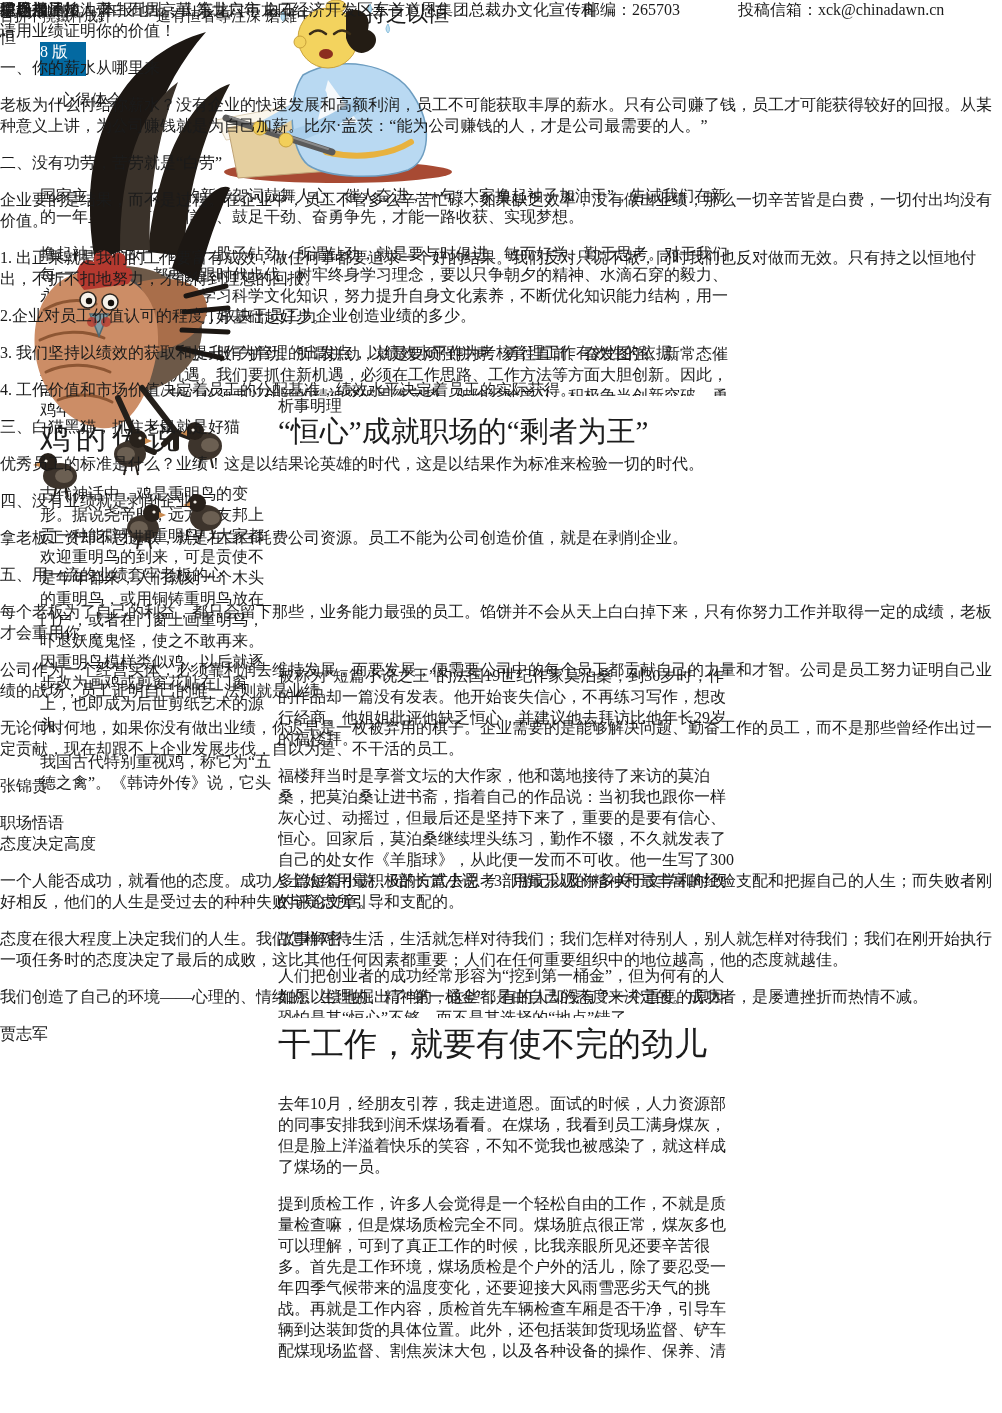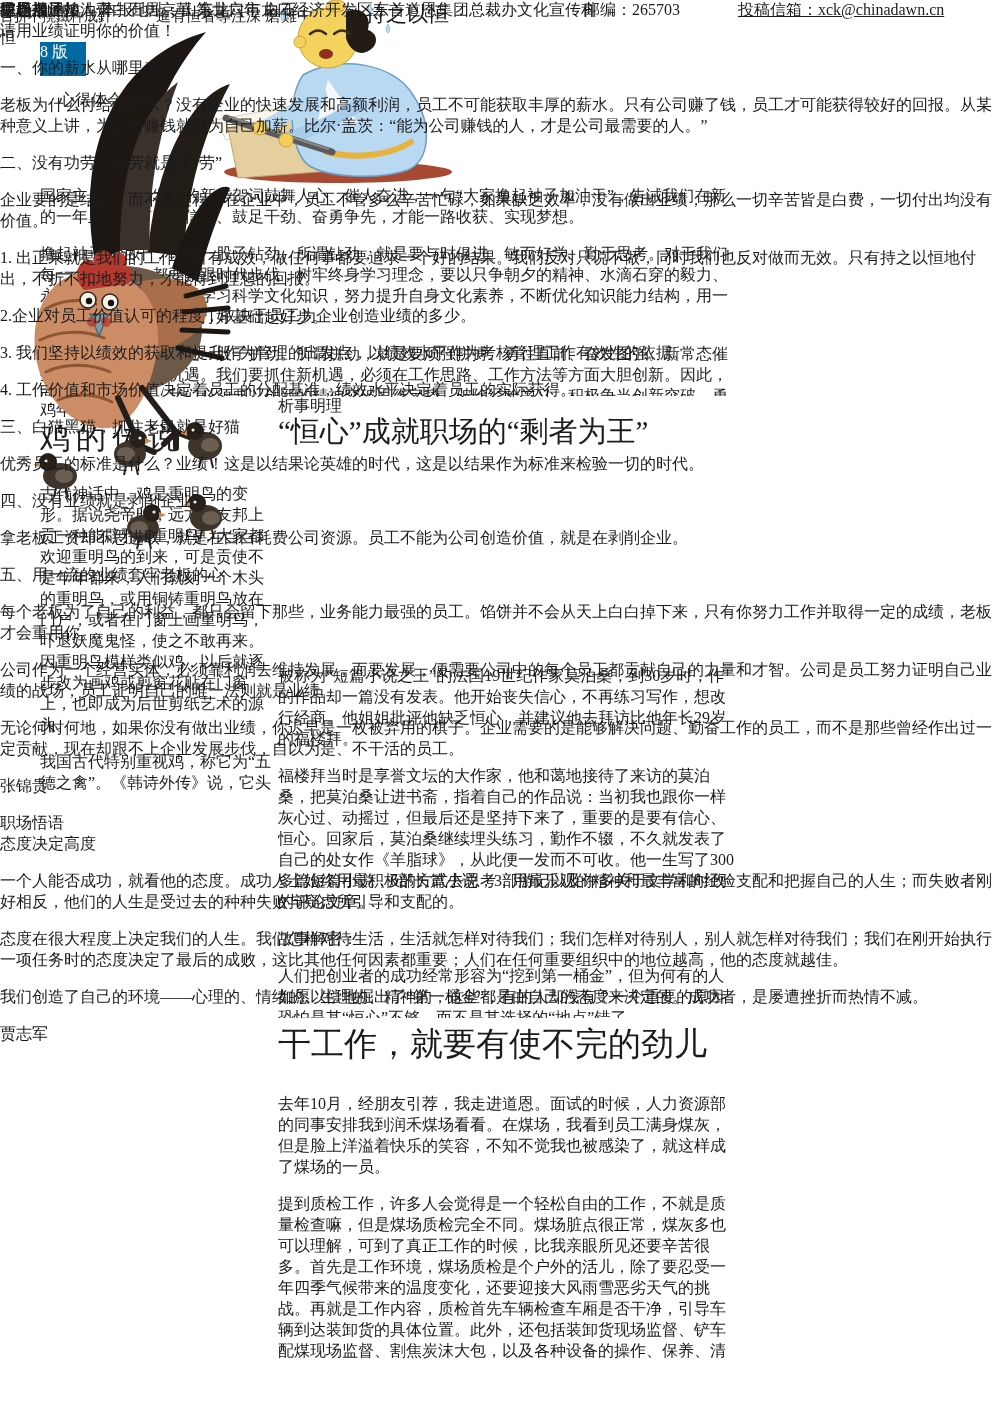--- a/index.html
+++ b/index.html
@@ -271,15 +271,15 @@
       <p>一个人能否成功，就看他的态度。成功人士始终用最积极的方式去思考，用最乐观的精神和最丰富的经验支配和把握自己的人生；而失败者刚好相反，他们的人生是受过去的种种失败与疑虑所引导和支配的。</p>
       <p>态度在很大程度上决定我们的人生。我们怎样对待生活，生活就怎样对待我们；我们怎样对待别人，别人就怎样对待我们；我们在刚开始执行一项任务时的态度决定了最后的成败，这比其他任何因素都重要；人们在任何重要组织中的地位越高，他的态度就越佳。</p>
       <p>我们创造了自己的环境——心理的、情绪的、生理的、精神的，这些都是由自己的态度来决定的。成功者，是屡遭挫折而热情不减。</p>
       <p class="byline">贾志军</p>
     </div>
   </div>
 
   <div class="abs foot-rule"></div>
   <div class="abs footer-text" style="left:62px;margin-left:39px;">本报地址：山东龙口市龙口经济开发区东首道恩集团总裁办文化宣传科</div>
   <div class="abs footer-text" style="left:552px;margin-left:32px;">邮编：265703</div>
-  <div class="abs footer-text" style="left:738px;text-decoration:underline;">投稿信箱：xck@chinadawn.cn</div>
+  <div class="abs footer-text" style="left:738px;">投稿信箱：xck@chinadawn.cn</div>
 
 </div>
 
 </body></html>

